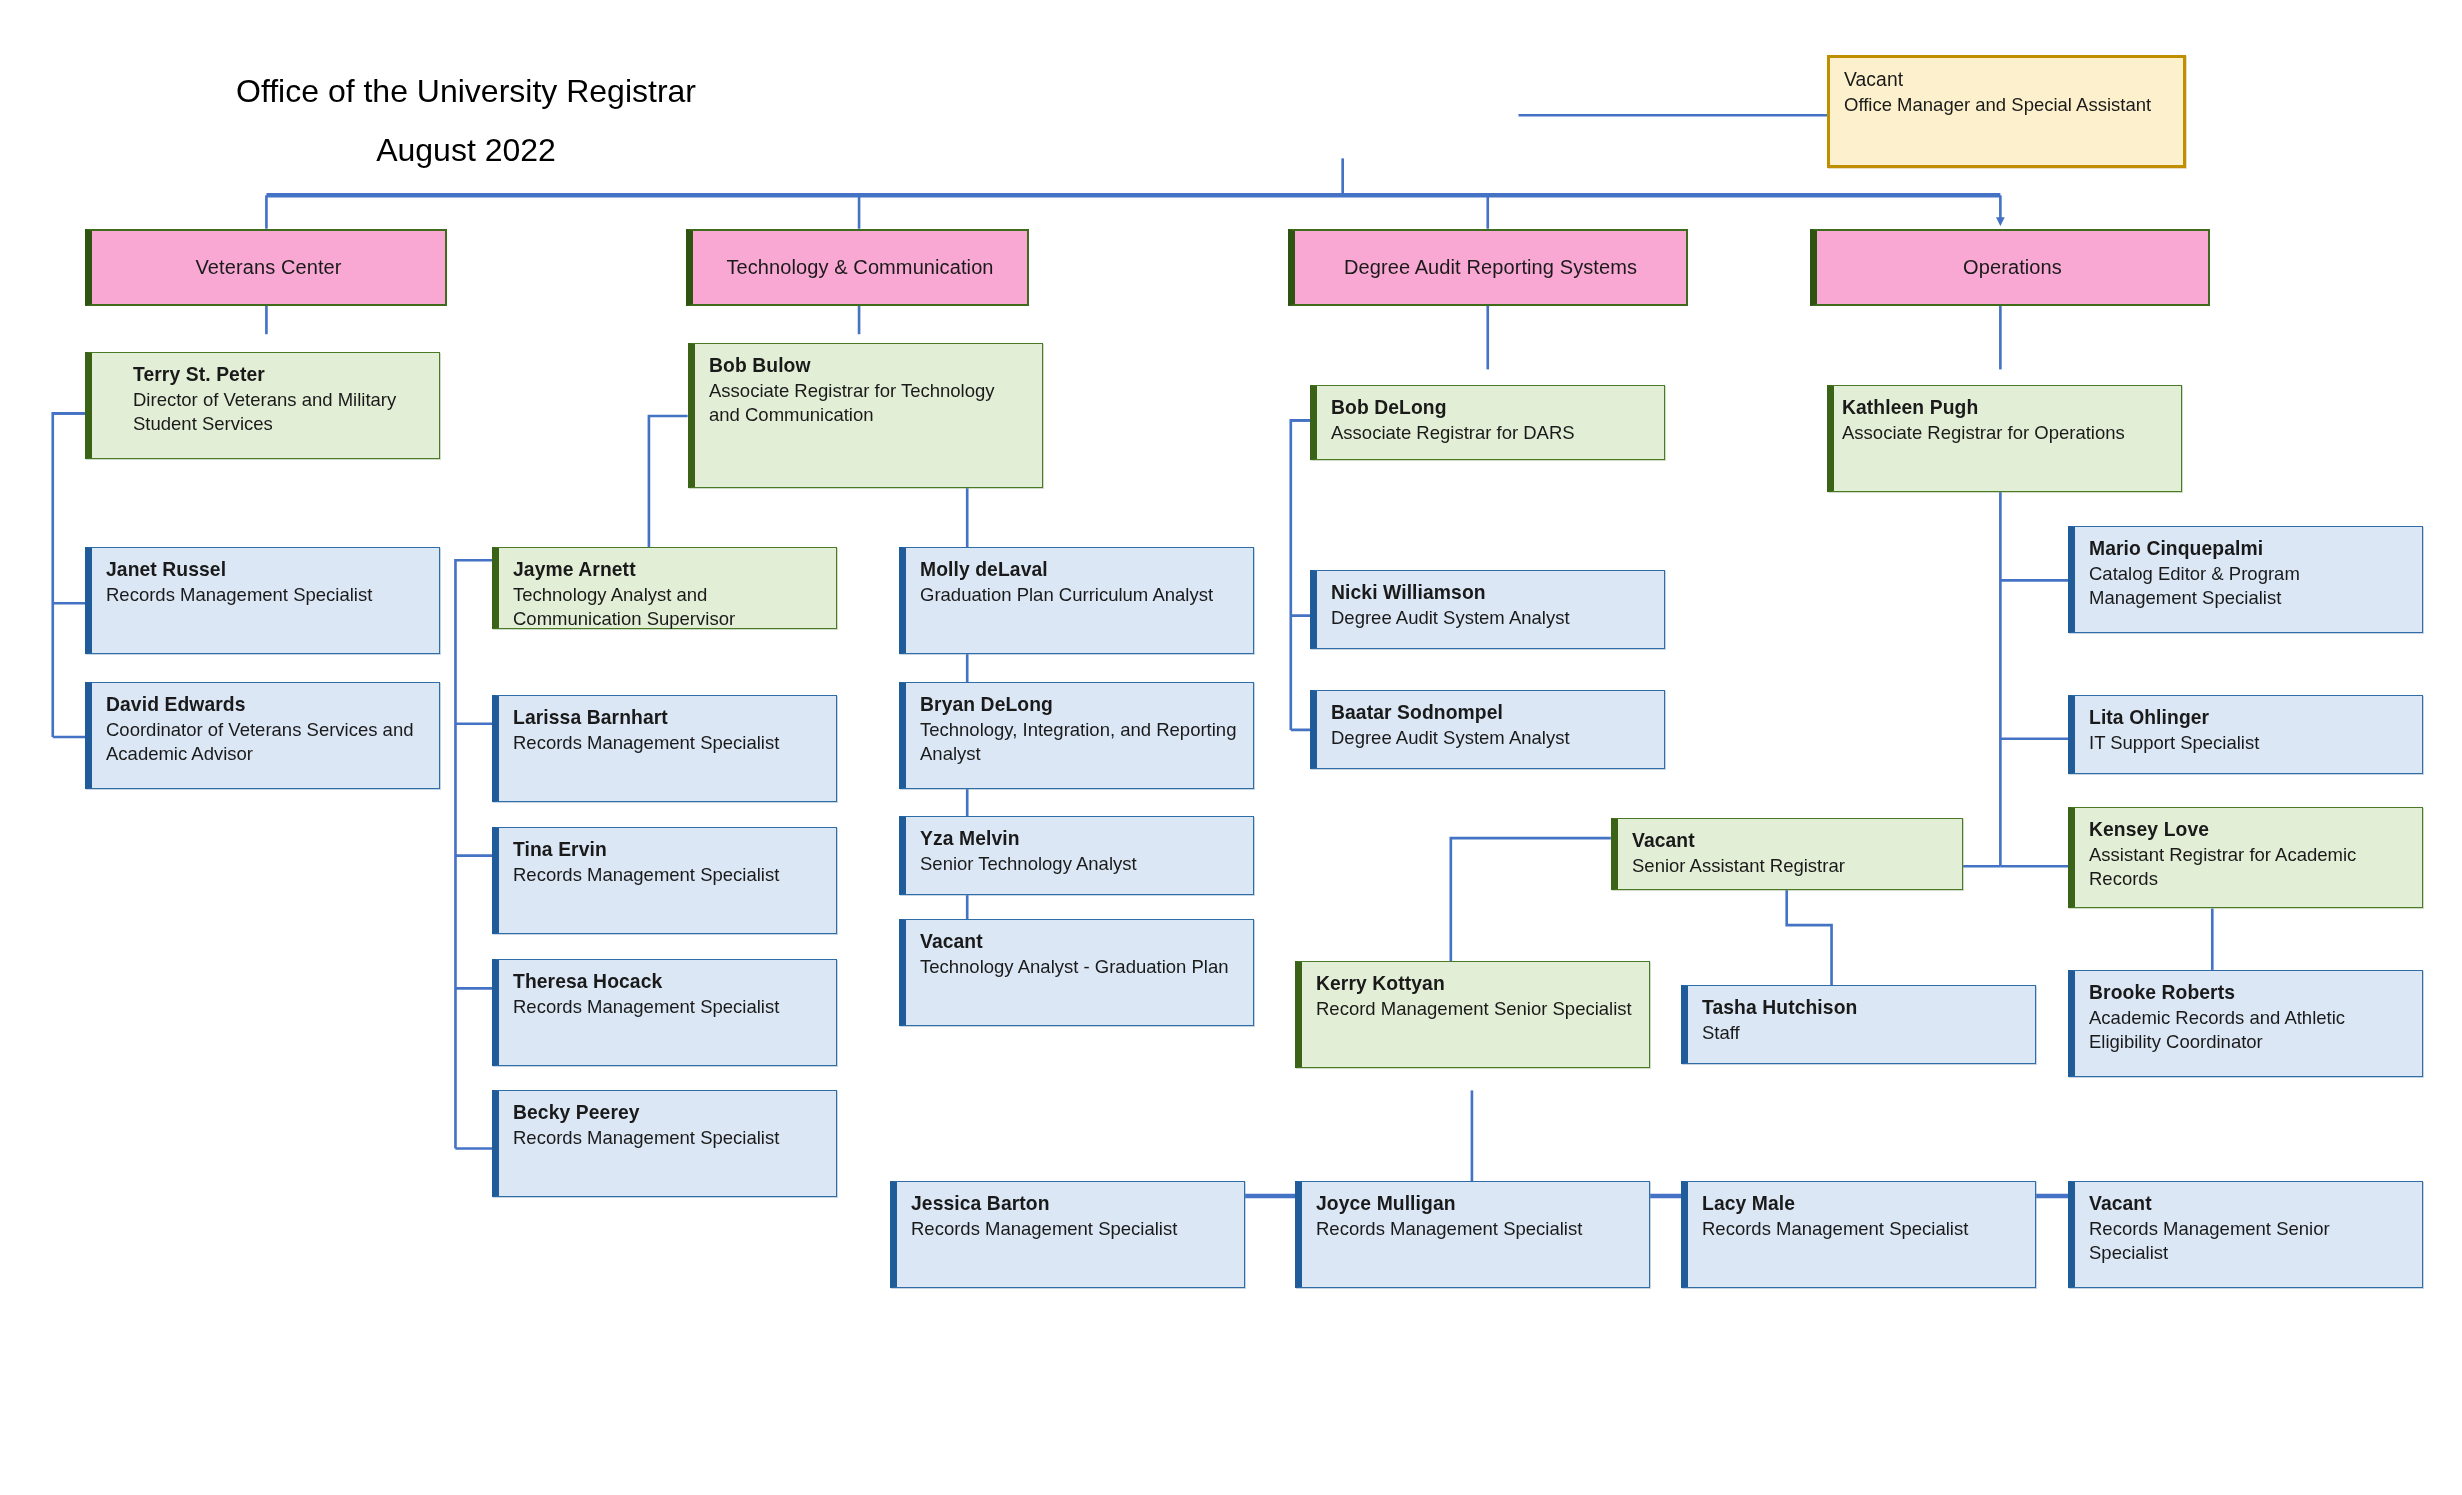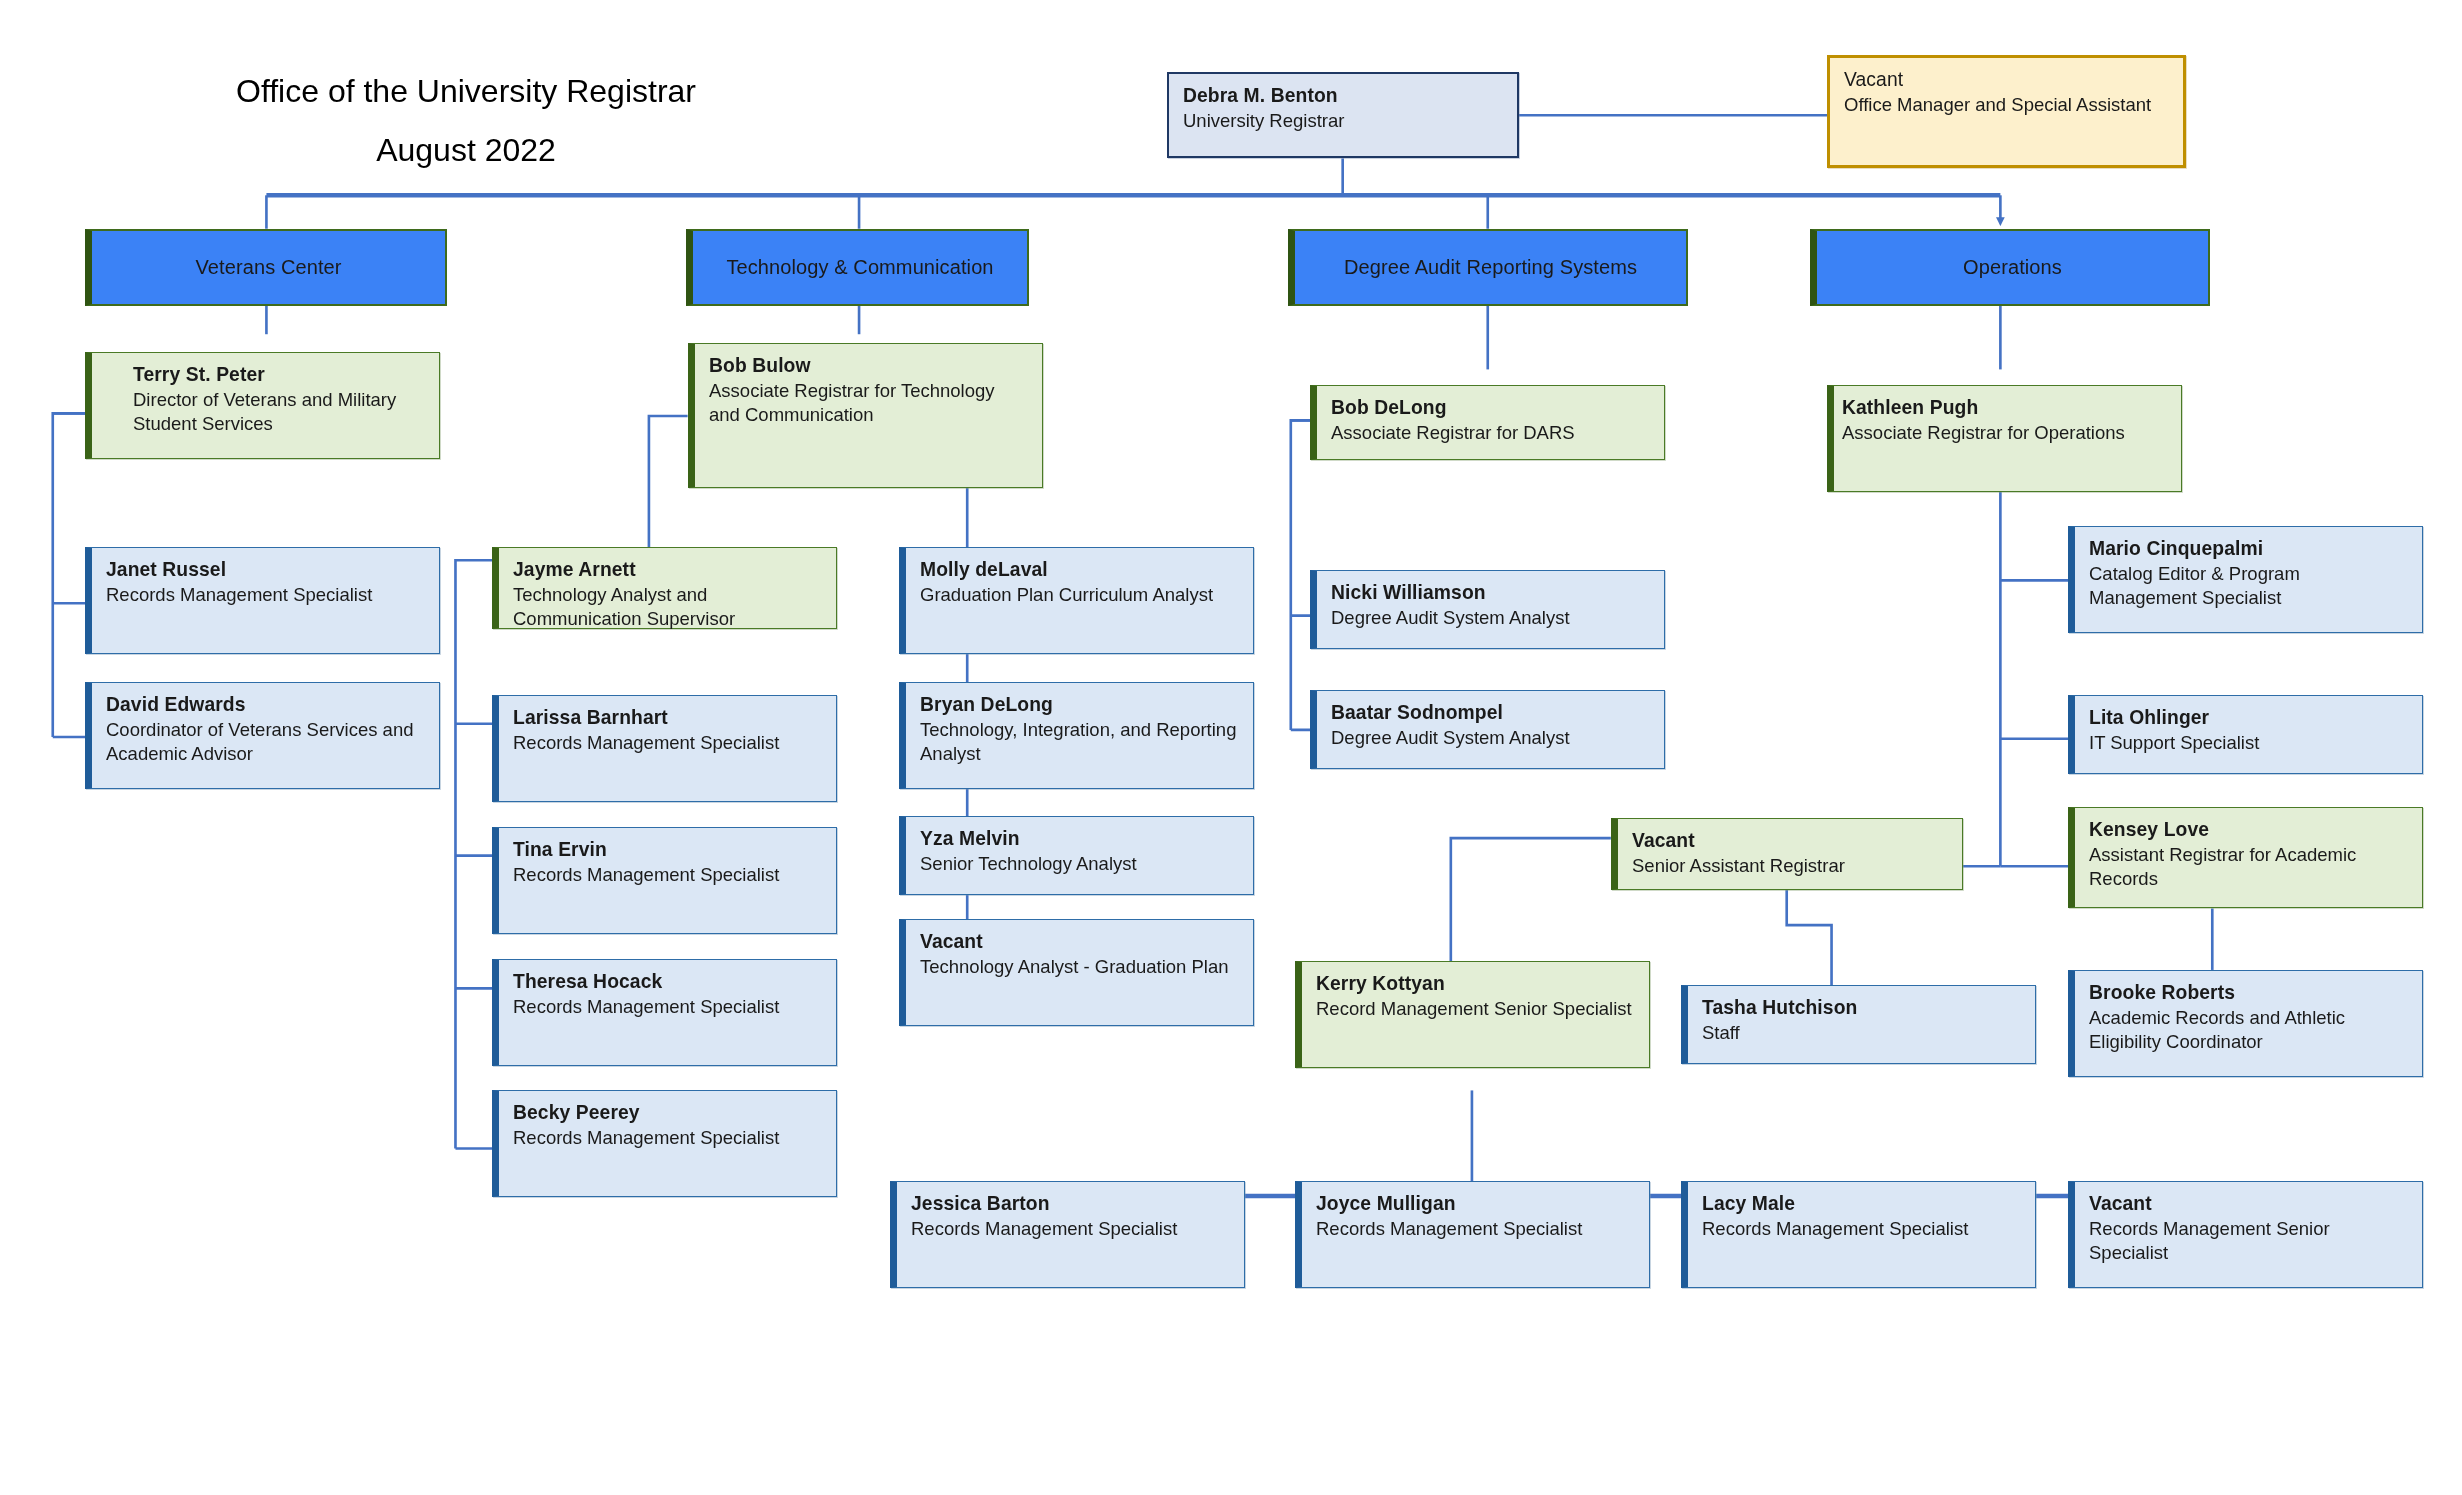--- a/index.html
+++ b/index.html
@@ -44,21 +44,21 @@
   }
   
   .green{
     background:#e3eed6;
     border:1.8px solid #4a7a26;
     border-left:7px solid #3a6317;
     box-shadow:0.9px 0.9px 0 rgba(140,165,120,.45);
   }
   
   .greenhead{
-    background:#3b82f6;
+    background:#f9a8d4;
     border:2.6px solid #3f6b1c;
     border-left:7px solid #2f5412;
     display:flex;align-items:center;justify-content:center;
     text-align:center;
     padding:0 8.8px;
   }
   .greenhead .nm{font-weight:normal;font-size:20px;}
   
   .navy{
     background:#dce4f2;
@@ -146,24 +146,20 @@
       <path d="M1994,1360 L1994,1390"></path>
       <path d="M2544,1360 L2544,1390"></path>
     </g>
   </svg>
 
   <div class="title" style="left:158px;top:53px;width:616px;">
     <span class="t1">Office of the University Registrar</span>
     <span class="t2">August 2022</span>
   </div>
 
-  <div class="node navy" style="left:1167px;top:72px;width:352px;height:86px;">
-    <span class="nm">Debra M. Benton</span>
-    <span class="rl">University Registrar</span>
-  </div>
 
   <div class="node gold" style="left:1827px;top:55px;width:359px;height:113px;">
     <span class="nm">Vacant</span>
     <span class="rl">Office Manager and Special Assistant</span>
   </div>
 
   <div class="node greenhead" style="left:85px;top:229px;width:362px;height:77px;">
     <span class="nm">Veterans Center</span>
   </div>
 

